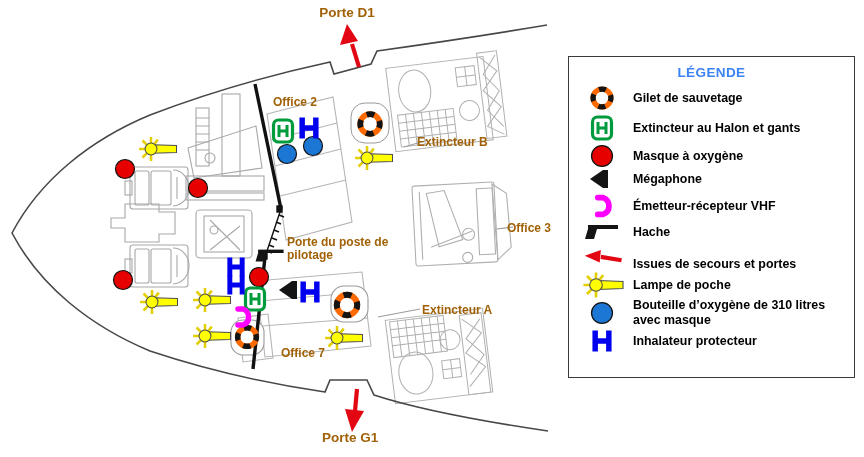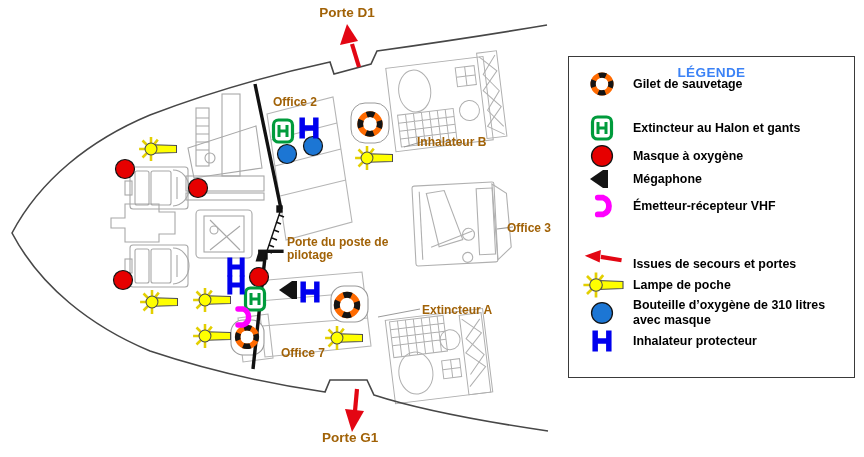--- a/index.html
+++ b/index.html
@@ -223,28 +223,28 @@
     <use href="#sym-mega" transform="translate(291,290)"></use>
     <use href="#sym-vhf" transform="translate(242,317)"></use>
     <use href="#sym-axe" transform="translate(270,253) scale(0.85)"></use>
   </svg>
 
   <div class="map-label door-label" style="left:317px;top:5px;width:60px;text-align:center;">Porte D1</div>
   <div class="map-label door-label" style="left:322px;top:430px;width:62px;">Porte G1</div>
   <div class="map-label" style="left:273px;top:95px;">Office 2</div>
   <div class="map-label" style="left:281px;top:346px;">Office 7</div>
   <div class="map-label" style="left:507px;top:221px;">Office 3</div>
-  <div class="map-label" style="left:417px;top:135px;">Inhalateur B</div>
+  <div class="map-label" style="left:417px;top:135px;">Extincteur B</div>
   <div class="map-label" style="left:422px;top:303px;">Extincteur A</div>
   <div class="map-label cockpit-door-label" style="left:287px;top:236px;">Porte du poste de pilotage</div>
 
   <div class="legend">
     <div class="legend-title">LÉGENDE</div>
 
-    <div class="legend-row" style="top:14px;height:26px;">
+    <div class="legend-row" style="top:28px;height:26px;">
       <span class="legend-icon">
         <svg width="44" height="28" viewBox="-22 -14 44 28">
             <use href="#sym-ring" transform="scale(1.05)"></use>
           </svg>
         </span>
       <span class="legend-label">Gilet de sauvetage</span>
     </div>
 
     <div class="legend-row" style="top:58px;height:26px;">
       <span class="legend-icon">
@@ -275,20 +275,28 @@
 
     <div class="legend-row" style="top:136px;height:26px;">
       <span class="legend-icon">
         <svg width="44" height="28" viewBox="-22 -14 44 28">
             <use href="#sym-vhf" transform="scale(1.05)"></use>
           </svg>
         </span>
       <span class="legend-label">Émetteur-récepteur VHF</span>
     </div>
 
+    <div class="legend-row" style="top:162px;height:26px;">
+      <span class="legend-icon">
+        <svg width="44" height="28" viewBox="-22 -14 44 28">
+            <use href="#sym-axe" transform="translate(0,-3)"></use>
+          </svg>
+        </span>
+      <span class="legend-label">Hache</span>
+    </div>
 
     <div class="legend-row" style="top:189px;height:26px;align-items:flex-end;">
       <span class="legend-icon">
         <svg width="44" height="28" viewBox="-22 -14 44 28">
             <use href="#sym-exit-arrow" transform="scale(1.15)"></use>
           </svg>
         </span>
       <span class="legend-label">Issues de secours et portes</span>
     </div>
 

